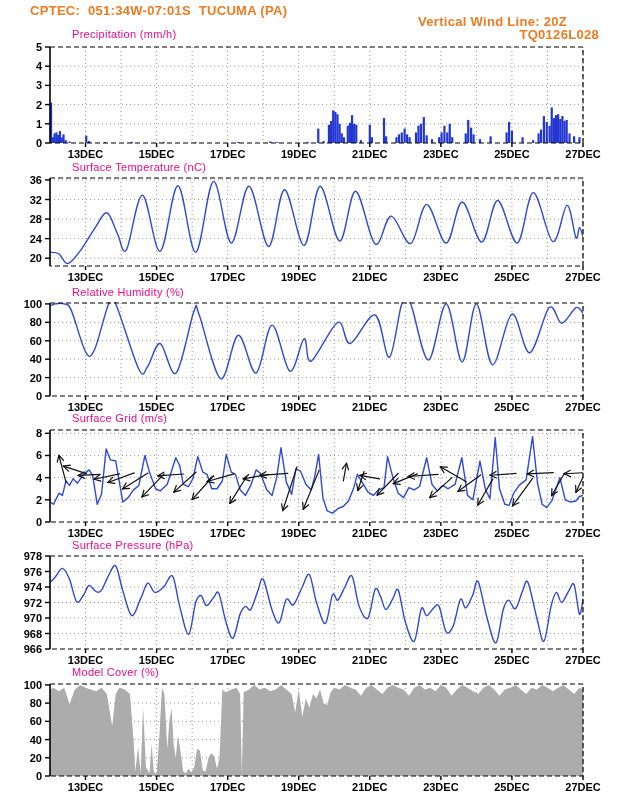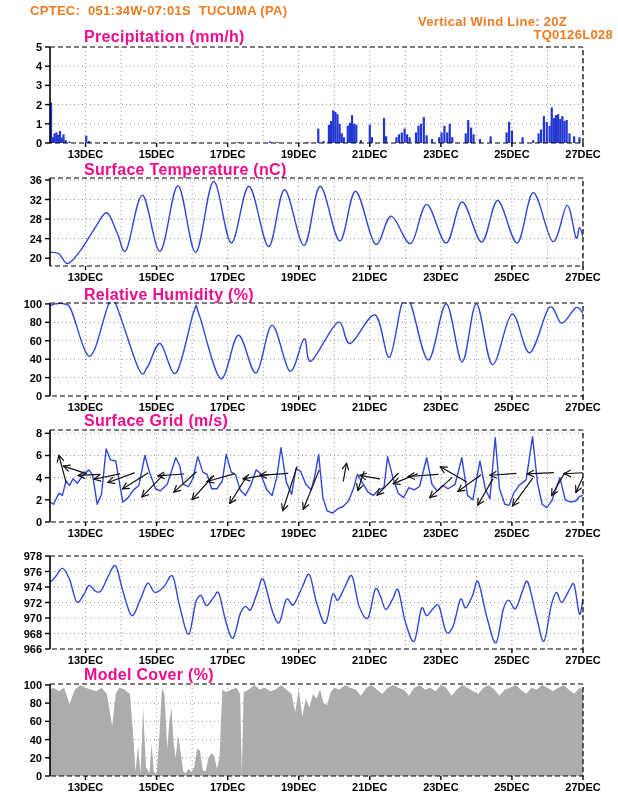--- a/index.html
+++ b/index.html
@@ -1,36 +1,37 @@
 <!DOCTYPE html>
 <html style="--orange: #ee7b21; --magenta: #f00b8d; --line_blue: #3048d8; --bar_blue: #2236d2; --cloud_gray: #acacac; --arrow_black: #111111; --grid: #999999;"><head>
 <meta charset="utf-8">
 <style>
   html,body{margin:0;padding:0;background:#fff;}
   .page{position:relative;width:618px;height:800px;background:#fff;overflow:hidden;
         font-family:"Liberation Sans",sans-serif;}
   .hdr{position:absolute;font-weight:bold;font-size:13px;letter-spacing:.3px;
        white-space:pre;color:var(--orange,#ee7b21);}
-  .ctitle{position:absolute;font-weight:bold;font-size:16px;letter-spacing:.3px;
-       white-space:pre;color:var(--magenta,#f00b8d);margin-left:12px;}
+  .ctitle{position:absolute;font-weight:normal;font-size:11px;letter-spacing:.3px;
+       white-space:pre;color:var(--magenta,#f00b8d);}
   svg.chart{position:absolute;left:0;pointer-events:none;}
   svg text{font-family:"Liberation Sans",sans-serif;font-weight:bold;font-size:11px;fill:#000;}
 </style>
 </head>
 <body>
 
 <div class="page">
   <div class="hdr" style="left:30px;top:3px">CPTEC:  051:34W-07:01S  TUCUMA (PA)</div>
   <div class="hdr" style="left:418px;top:14px">Vertical Wind Line: 20Z</div>
-  <div class="hdr" style="right:5px;top:27px;text-align:right">TQ0126L028</div>
+  <div class="hdr" style="right:19px;top:27px;text-align:right">TQ0126L028</div>
 
   <div class="ctitle" style="left:72px;top:28px">Precipitation (mm/h)</div>
   <div class="ctitle" style="left:72px;top:286px">Relative Humidity (%)</div>
   <div class="ctitle" style="left:72px;top:161px">Surface Temperature (nC)</div>
   <div class="ctitle" style="left:72px;top:412px">Surface Grid (m/s)</div>
+  <div class="ctitle" style="left:72px;top:539px">Surface Pressure (hPa)</div>
   <div class="ctitle" style="left:72px;top:666px">Model Cover (%)</div>
 
   <svg class="chart" width="618" height="140" style="top:33px">
       <clipPath id="cp0">
         <rect x="50" y="13" width="533" height="98"></rect>
       </clipPath>
       <g stroke="#999999" stroke-width="1" stroke-dasharray="1,3">
         <line x1="85.53333333333333" y1="14" x2="85.53333333333333" y2="110"></line>
         <line x1="121.06666666666666" y1="14" x2="121.06666666666666" y2="110"></line>
         <line x1="156.60000000000002" y1="14" x2="156.60000000000002" y2="110"></line>

